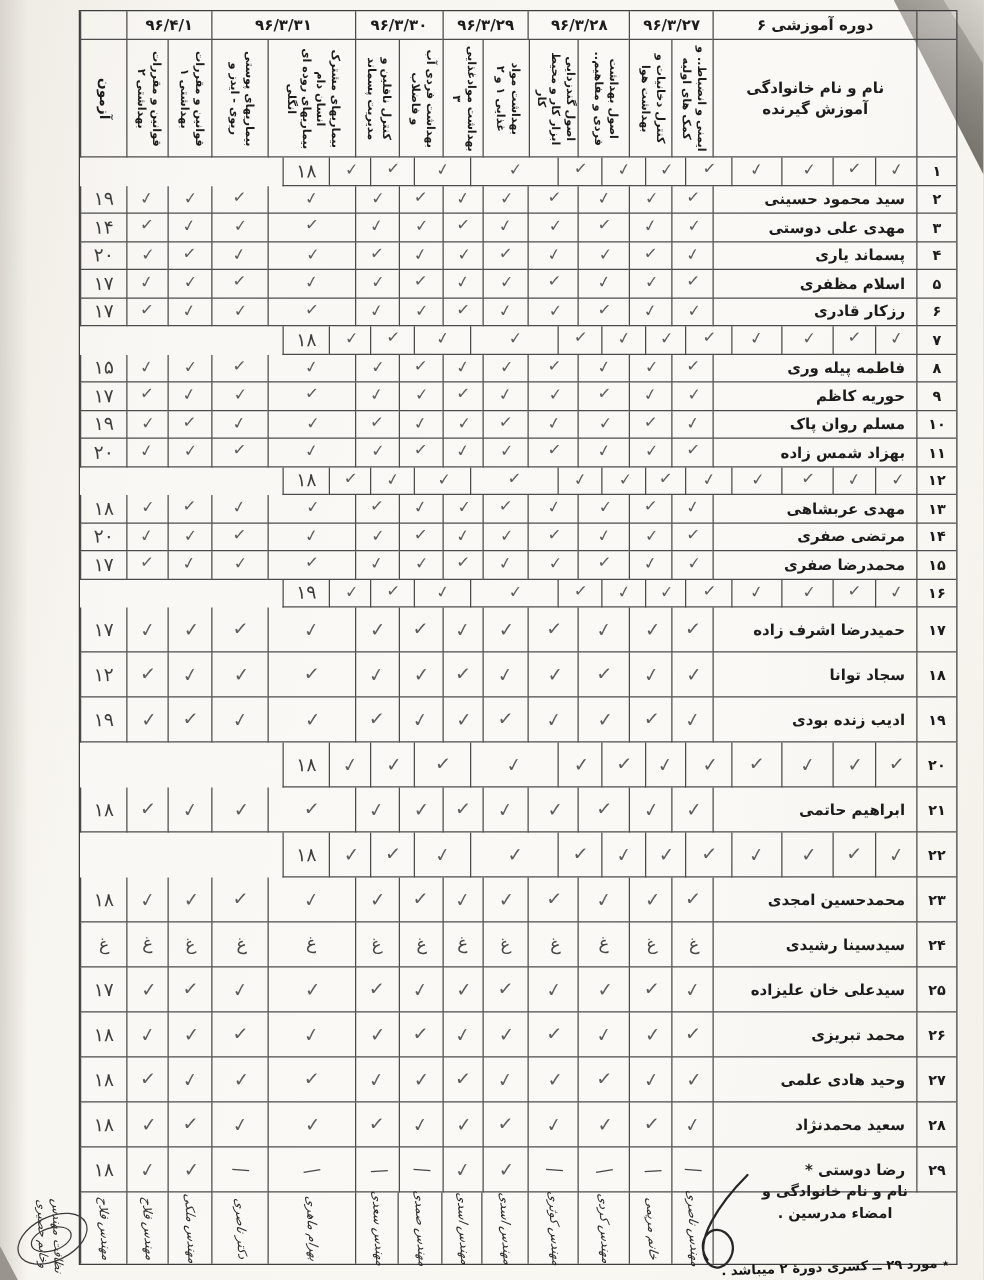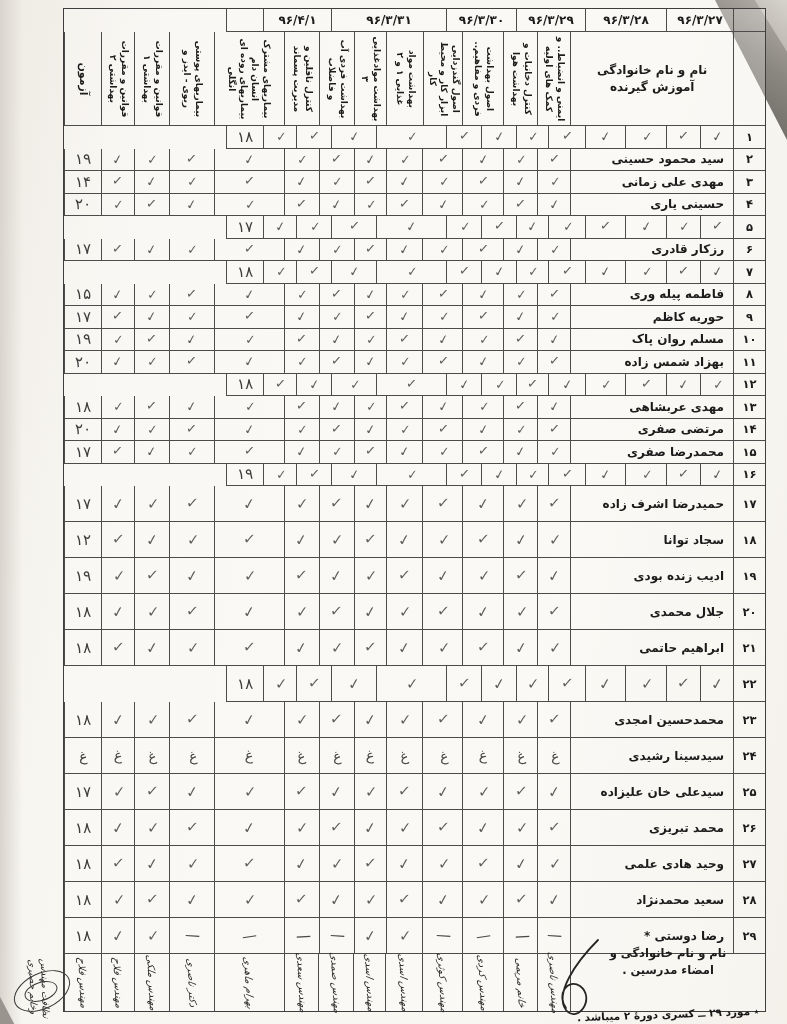--- a/index.html
+++ b/index.html
@@ -74,20 +74,21 @@
 
 <div class="paper"></div>
 <div class="edge-left"></div>
 <div class="fold"></div>
 <div class="fold2"></div>
 <div class="corner-bl"></div>
 
 <div id="sheet">
     <div class="row">
       <div class="cell" style="width: 32px; height: 23px;"></div>
+      <div class="cell htext" style="width: 163px; height: 23px;">دوره آموزشی ۶</div>
       <div class="cell htext" style="width: 67px; height: 23px;">۹۶/۳/۲۷</div>
       <div class="cell htext" style="width: 81px; height: 23px;">۹۶/۳/۲۸</div>
       <div class="cell htext" style="width: 69px; height: 23px;">۹۶/۳/۲۹</div>
       <div class="cell htext" style="width: 70px; height: 23px;">۹۶/۳/۳۰</div>
       <div class="cell htext" style="width: 115px; height: 23px;">۹۶/۳/۳۱</div>
       <div class="cell htext" style="width: 68px; height: 23px;">۹۶/۴/۱</div>
       <div class="cell" style="width: 37px; height: 23px;"></div>
     </div>
     <div class="row">
       <div class="cell" style="width: 32px; height: 94px;"></div>
@@ -214,21 +215,21 @@
       </div>
       <div class="cell" style="width: 33px; height: 22.5px;">
         <span class="mk  r0">✓</span>
       </div>
       <div class="cell" style="width: 37px; height: 22.5px;">
         <span class="score">۱۹</span>
       </div>
     </div>
     <div class="row">
       <div class="cell numcell" style="width: 32px; height: 22.5px;">۳</div>
-      <div class="cell name" style="width: 163px; height: 22.5px;">مهدی علی زمانی</div>
+      <div class="cell name" style="width: 163px; height: 22.5px;">مهدی علی دوستی</div>
       <div class="cell" style="width: 33px; height: 22.5px;">
         <span class="mk  r2">✓</span>
       </div>
       <div class="cell" style="width: 34px; height: 22.5px;">
         <span class="mk  r0">✓</span>
       </div>
       <div class="cell" style="width: 41px; height: 22.5px;">
         <span class="mk  r1">✓</span>
       </div>
       <div class="cell" style="width: 40px; height: 22.5px;">
@@ -257,21 +258,21 @@
       </div>
       <div class="cell" style="width: 33px; height: 22.5px;">
         <span class="mk  r1">✓</span>
       </div>
       <div class="cell" style="width: 37px; height: 22.5px;">
         <span class="score">۱۴</span>
       </div>
     </div>
     <div class="row">
       <div class="cell numcell" style="width: 32px; height: 22.5px;">۴</div>
-      <div class="cell name" style="width: 163px; height: 22.5px;">حسینی یاری</div>
+      <div class="cell name" style="width: 163px; height: 22.5px;">پسماند یاری</div>
       <div class="cell" style="width: 33px; height: 22.5px;">
         <span class="mk  r0">✓</span>
       </div>
       <div class="cell" style="width: 34px; height: 22.5px;">
         <span class="mk  r1">✓</span>
       </div>
       <div class="cell" style="width: 41px; height: 22.5px;">
         <span class="mk  r2">✓</span>
       </div>
       <div class="cell" style="width: 40px; height: 22.5px;">
@@ -300,20 +301,21 @@
       </div>
       <div class="cell" style="width: 33px; height: 22.5px;">
         <span class="mk  r2">✓</span>
       </div>
       <div class="cell" style="width: 37px; height: 22.5px;">
         <span class="score">۲۰</span>
       </div>
     </div>
     <div class="row">
       <div class="cell numcell" style="width: 32px; height: 22.5px;">۵</div>
+      <div class="cell name" style="width: 163px; height: 22.5px;">اسلام مظفری</div>
       <div class="cell" style="width: 33px; height: 22.5px;">
         <span class="mk  r1">✓</span>
       </div>
       <div class="cell" style="width: 34px; height: 22.5px;">
         <span class="mk  r2">✓</span>
       </div>
       <div class="cell" style="width: 41px; height: 22.5px;">
         <span class="mk  r0">✓</span>
       </div>
       <div class="cell" style="width: 40px; height: 22.5px;">
@@ -941,21 +943,20 @@
       </div>
       <div class="cell" style="width: 33px; height: 36px;">
         <span class="mk  r2">✓</span>
       </div>
       <div class="cell" style="width: 37px; height: 36px;">
         <span class="score">۱۹</span>
       </div>
     </div>
     <div class="row tall">
       <div class="cell numcell" style="width: 32px; height: 36px;">۲۰</div>
-      <div class="cell name" style="width: 163px; height: 36px;">جلال محمدی</div>
       <div class="cell" style="width: 33px; height: 36px;">
         <span class="mk  r1">✓</span>
       </div>
       <div class="cell" style="width: 34px; height: 36px;">
         <span class="mk  r2">✓</span>
       </div>
       <div class="cell" style="width: 41px; height: 36px;">
         <span class="mk  r0">✓</span>
       </div>
       <div class="cell" style="width: 40px; height: 36px;">

